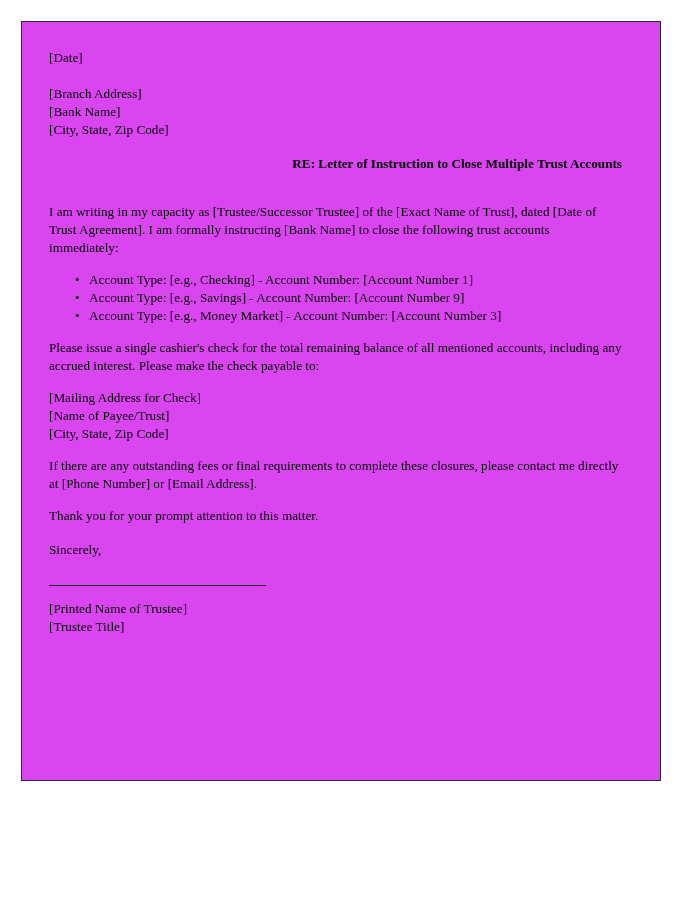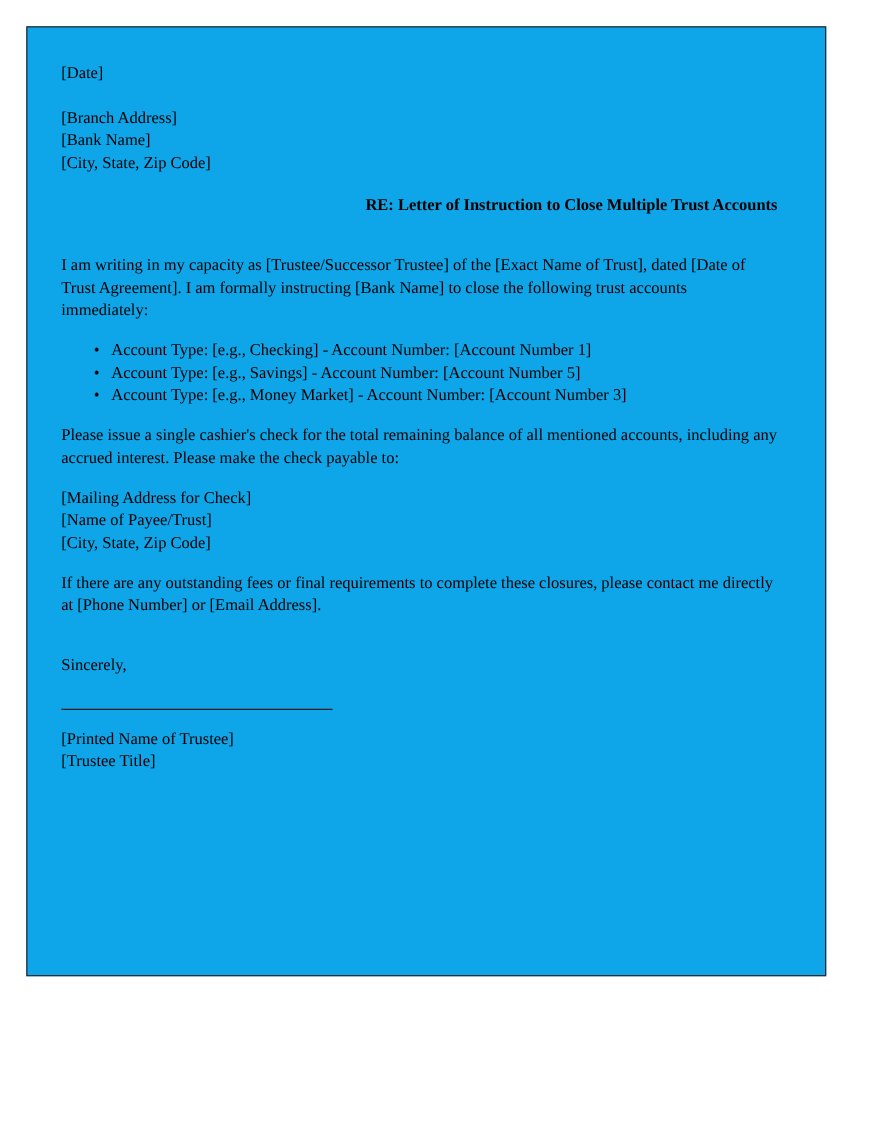--- a/index.html
+++ b/index.html
@@ -17,21 +17,21 @@
   }
 
   .page {
     position: absolute;
     left: 21px;
     top: 21px;
     width: 640px;
     height: 760px;
     border: 1px solid #2b2b33;
     box-sizing: border-box;
-    background: #0ea5e9;
+    background: #d946ef;
     overflow: hidden;
   }
 
   .letter {
     position: absolute;
     left: 27px;
     top: 27px;
     width: 573px;
   }
 
@@ -121,21 +121,21 @@
 
     <div class="gap-14"></div>
 
     <ul class="bullets">
       <li>
         <span class="bullet-marker">•</span>
         <span>Account Type: [e.g., Checking] - Account Number: [Account Number 1]</span>
       </li>
       <li>
         <span class="bullet-marker">•</span>
-        <span>Account Type: [e.g., Savings] - Account Number: [Account Number 5]</span>
+        <span>Account Type: [e.g., Savings] - Account Number: [Account Number 9]</span>
       </li>
       <li>
         <span class="bullet-marker">•</span>
         <span>Account Type: [e.g., Money Market] - Account Number: [Account Number 3]</span>
       </li>
     </ul>
 
     <div class="gap-14"></div>
 
     <p class="para">Please issue a single cashier's check for the total remaining balance of all mentioned accounts, including any accrued interest. Please make the check payable to:</p>
@@ -147,20 +147,21 @@
       <div class="line">[Name of Payee/Trust]</div>
       <div class="line">[City, State, Zip Code]</div>
     </div>
 
     <div class="gap-14"></div>
 
     <p class="para">If there are any outstanding fees or final requirements to complete these closures, please contact me directly at [Phone Number] or [Email Address].</p>
 
     <div class="gap-14"></div>
 
+    <div class="line">Thank you for your prompt attention to this matter.</div>
 
     <div class="gap-16"></div>
 
     <div class="line">Sincerely,</div>
 
     <div class="gap-26"></div>
 
     <div class="sig-rule"></div>
 
     <div class="gap-14"></div>

